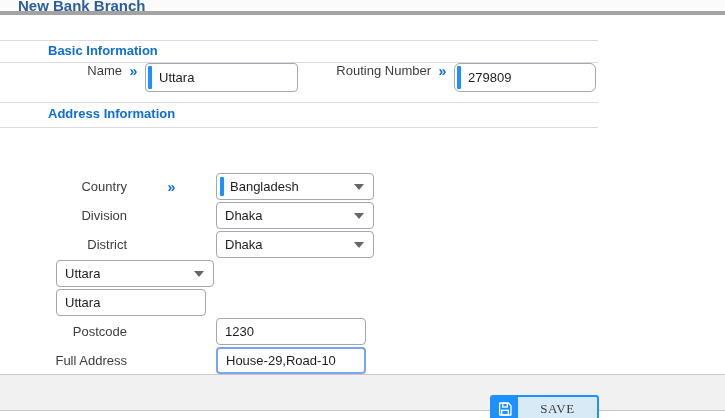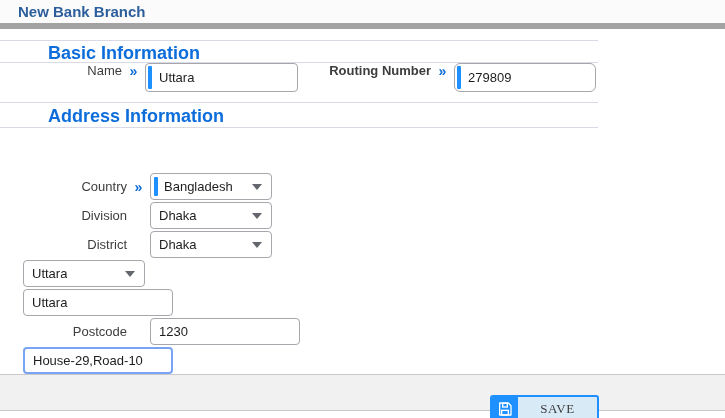--- a/index.html
+++ b/index.html
@@ -3,45 +3,45 @@
 <meta charset="utf-8">
 <style>
   html,body { margin:0; padding:0; background:#ffffff; }
   #app {
     position:relative; width:725px; height:418px; background:#ffffff;
     font-family:"Liberation Sans", sans-serif; overflow:hidden;
   }
 
   
   .header {
-    position:absolute; top:0; left:0; width:725px; height:29px;
-    background:#fbfbfc; border-bottom:6px solid #a3a3a3; box-sizing:border-box;
+    position:absolute; top:0; left:0; width:725px; height:15px;
+    background:#fbfbfc; border-bottom:4px solid #a3a3a3; box-sizing:border-box;
     display:flex; align-items:center; padding-left:18px;
   }
   .title { font-size:15px; font-weight:bold; color:#2b5e9b; }
 
   
   .hr-light { position:absolute; left:0; width:598px; height:1px; background:#d9dae6; }
   #hr1 { top:40px; }
   #hr2 { top:62px; }
   #hr3 { top:102px; }
   #hr4 { top:127px; }
 
-  .section-heading { position:absolute; left:48px; font-size:18px; font-weight:bold; color:#0d6ddb; }
+  .section-heading { position:absolute; left:48px; font-size:13px; font-weight:bold; color:#0d6ddb; }
   #basic-heading { top:43px; }
   #address-heading { top:106px; }
 
   
   .basic-row {
     position:absolute; top:63px; left:0; width:598px; height:39px;
     display:flex; align-items:flex-start;
   }
   .blabel { text-align:right; font-size:13px; color:#3d3d3d; white-space:nowrap; }
   .blabel-name { width:122px; }
-  .blabel-routing { width:105px; margin-left:28px;font-weight:bold; }
+  .blabel-routing { width:105px; margin-left:28px; }
   .marker { width:23px; text-align:center; color:#0d6ddb; font-weight:bold; font-size:14px; }
 
   .ctrl-wrap { position:relative; display:inline-block; }
   .req-bar {
     position:absolute; left:3px; top:3px; bottom:3px; width:4px;
     background:#1e90ff; border-radius:1px; pointer-events:none;
   }
 
   .text-input {
     height:27px; box-sizing:border-box; border:1px solid #a6a6ad; border-radius:4px;
@@ -49,25 +49,25 @@
     font-family:"Liberation Sans", sans-serif; outline:none; display:block;
   }
   .text-input.required { padding-left:13px; }
   .text-input.focused { border:2px solid #79a3f5;padding-left:8px; }
   .w-name { width:153px; height:29px; }
   .w-routing { width:142px; height:29px;border-radius:6px; }
   .w-addr { width:150px; }
 
   
   .addr-form { position:absolute; top:172px; left:0; width:598px; }
-  .arow { display:flex; align-items:center; height:29px; }
+  .arow { display:flex; align-items:center; height:29px;gap:33px; }
   .alabel { width:127px; text-align:right; font-size:13px; color:#3d3d3d; white-space:nowrap; }
 
   .select-box {
-    position:relative; width:122px; height:27px; box-sizing:border-box;
+    position:relative; width:158px; height:27px; box-sizing:border-box;
     border:1px solid #a6a6ad; border-radius:4px; background:#fff;
     display:flex; align-items:center; padding:0 24px 0 8px;
     font-size:13px; color:#1d1d1f; cursor:default;
   }
   .select-box.required { padding-left:13px; }
   .sel-text { white-space:nowrap; overflow:hidden; }
   .arrow {
     position:absolute; right:9px; top:50%; margin-top:-3px;
     width:0; height:0; border-left:5px solid transparent; border-right:5px solid transparent;
     border-top:6px solid #63666c;
@@ -167,20 +167,21 @@
       <input class="text-input w-addr" value="Uttara" style="">
     </div>
 
     <div class="arow">
       <div class="alabel">Postcode</div>
       <div class="marker"></div>
       <input class="text-input w-addr" value="1230" style="">
     </div>
 
     <div class="arow">
+      <div class="alabel">Full Address</div>
       <div class="marker"></div>
       <input class="text-input w-addr focused" value="House-29,Road-10" style="">
     </div>
 
   </div>
 
   <div class="footer">
     <button class="save-btn">
       <span class="save-icon-box">
         <svg width="16" height="16" viewBox="0 0 24 24">

